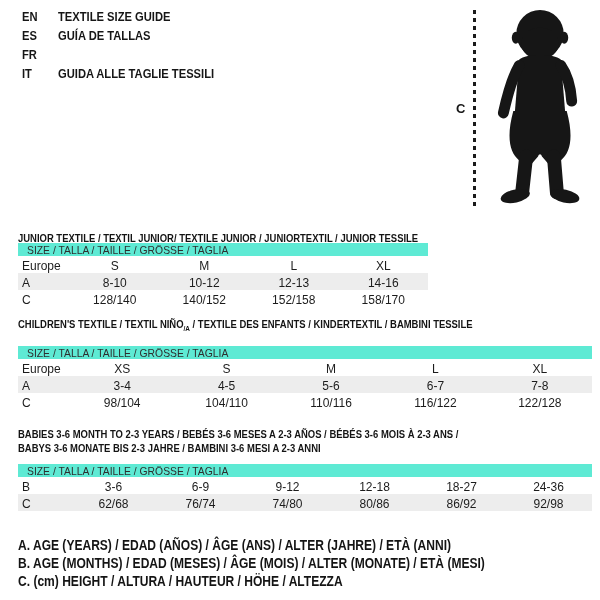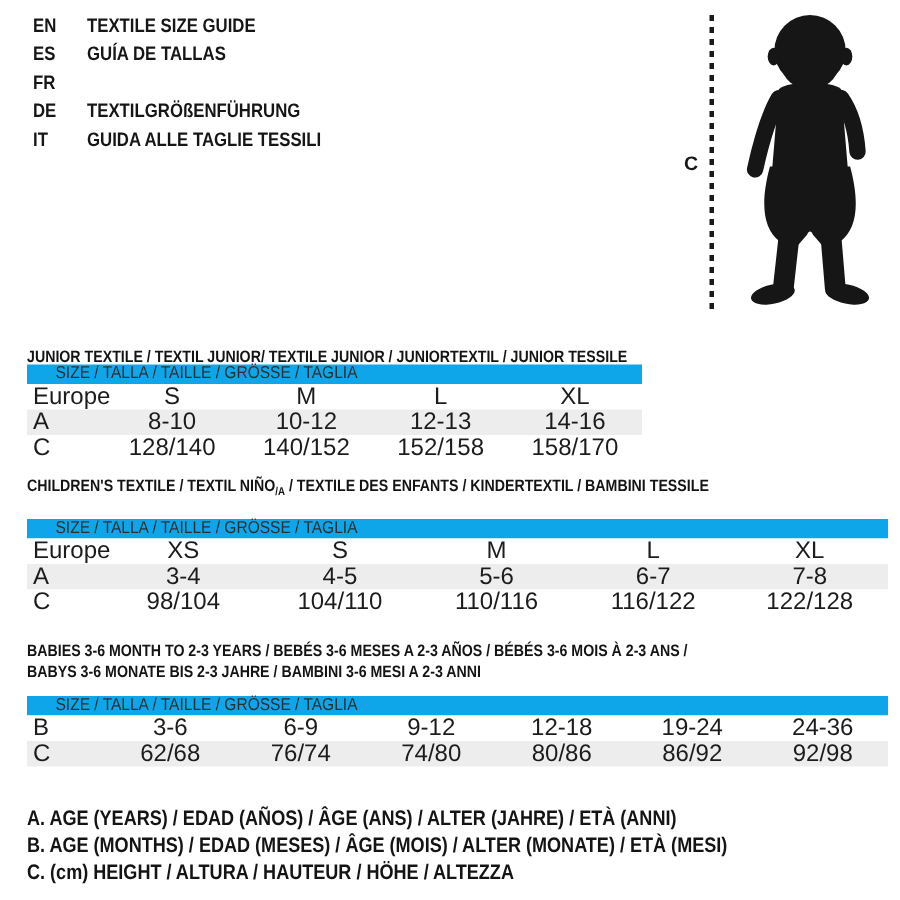--- a/index.html
+++ b/index.html
@@ -23,24 +23,24 @@
   .t-junior{top:232px;}
   .t-children{top:318px;}
   .t-babies{top:428px;line-height:13.5px;}
   sub.tsub{font-size:7.5px;}
 
   
   .tbl{position:absolute;left:18px;}
   .tbl-junior{top:243px;width:410px;}
   .tbl-children{top:346px;width:574px;}
   .tbl-babies{top:464px;width:574px;}
-  .thead{height:13px;background:#0ea5e9;display:flex;padding-left:19px;
+  .thead{height:13px;background:#5eead4;display:flex;align-items:center;padding-left:9px;
          font-size:11.5px;color:#2e2e2e;}
   .thead .cond{transform:scaleX(0.9);}
-  .trow{height:17px;display:flex;align-items:flex-start;font-size:16px;color:#1c1c1c;background:#fff;}
+  .trow{height:17px;display:flex;align-items:flex-end;font-size:12px;color:#1c1c1c;background:#fff;}
   .trow.shaded{background:#ededed;}
   .tlabel{width:52px;flex:0 0 52px;padding-left:4px;box-sizing:border-box;}
   .tcell{flex:1;text-align:center;}
 
   
   .notes{position:absolute;left:18px;top:536px;font-weight:700;font-size:14px;line-height:18px;color:#141414;}
   .note-line{white-space:nowrap;}
 </style>
 </head>
 <body>
@@ -51,24 +51,20 @@
     <div class="lang-row">
       <span class="lang-code"><span class="cond">EN</span></span>
       <span class="lang-label"><span class="cond">TEXTILE SIZE GUIDE</span></span>
     </div>
     <div class="lang-row">
       <span class="lang-code"><span class="cond">ES</span></span>
       <span class="lang-label"><span class="cond">GUÍA DE TALLAS</span></span>
     </div>
     <div class="lang-row">
       <span class="lang-code"><span class="cond">FR</span></span>
-    </div>
-    <div class="lang-row">
-      <span class="lang-code"><span class="cond">DE</span></span>
-      <span class="lang-label"><span class="cond">TEXTILGRÖßENFÜHRUNG</span></span>
     </div>
     <div class="lang-row">
       <span class="lang-code"><span class="cond">IT</span></span>
       <span class="lang-label"><span class="cond">GUIDA ALLE TAGLIE TESSILI</span></span>
     </div>
   </div>
 
   <div class="measure-line"></div>
   <div class="measure-label">C</div>
   <svg class="baby" width="110" height="198" viewBox="0 0 110 200" xmlns="http://www.w3.org/2000/svg">
@@ -158,21 +154,21 @@
   <div class="tbl tbl-babies">
     <div class="thead">
       <span class="cond">SIZE / TALLA / TAILLE / GRÖSSE / TAGLIA</span>
     </div>
     <div class="trow">
       <span class="tlabel">B</span>
       <span class="tcell">3-6</span>
       <span class="tcell">6-9</span>
       <span class="tcell">9-12</span>
       <span class="tcell">12-18</span>
-      <span class="tcell">19-24</span>
+      <span class="tcell">18-27</span>
       <span class="tcell">24-36</span>
     </div>
     <div class="trow shaded">
       <span class="tlabel">C</span>
       <span class="tcell">62/68</span>
       <span class="tcell">76/74</span>
       <span class="tcell">74/80</span>
       <span class="tcell">80/86</span>
       <span class="tcell">86/92</span>
       <span class="tcell">92/98</span>

